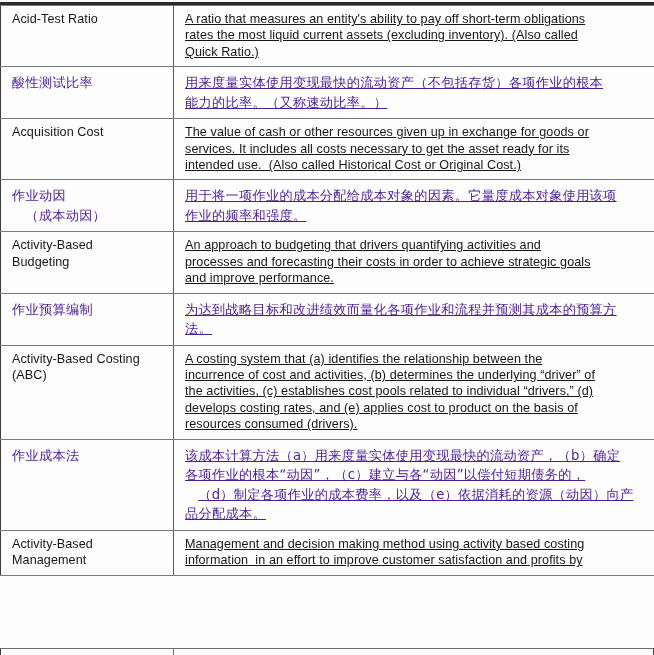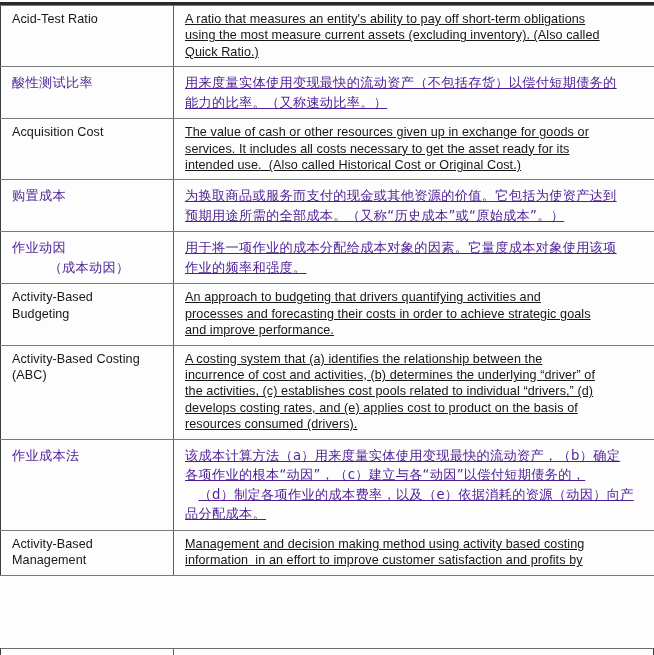--- a/index.html
+++ b/index.html
@@ -65,21 +65,21 @@
     font-family: "DejaVu Sans", "Liberation Sans", sans-serif;
     font-size: 13.2px;
     line-height: 19.5px;
     letter-spacing: 0.3px;
     color: #4c1d95;
   }
   .lang-zh .term { padding-top: 6px; }
   .lang-zh .def  { padding-top: 6px; }
 
   .line { display: block; white-space: pre-wrap; }
-  .line.indent { text-indent: 1em; text-align: center; }
+  .line.indent { text-indent: 1em; }
 
   
   .top-rule {
     position: absolute;
     left: 22px;
     top: 2px;
     width: 632px;
     height: 3px;
     background: #2a2a2a;
   }
@@ -133,71 +133,71 @@
         <col class="term-col">
         <col class="def-col">
       </colgroup>
       <tbody id="glossary-body">
           <tr class="lang-en">
             <td class="term">
               <span class="line">Acid-Test Ratio</span>
             </td>
             <td class="def">
               <span class="line">A ratio that measures an entity's ability to pay off short-term obligations</span>
-              <span class="line">using the most measure current assets (excluding inventory). (Also called</span>
+              <span class="line">rates the most liquid current assets (excluding inventory). (Also called</span>
               <span class="line">Quick Ratio.)</span>
             </td>
           </tr>
           <tr class="lang-zh">
             <td class="term">
               <span class="line">酸性测试比率</span>
             </td>
             <td class="def">
-              <span class="line">用来度量实体使用变现最快的流动资产（不包括存货）以偿付短期债务的</span>
+              <span class="line">用来度量实体使用变现最快的流动资产（不包括存货）各项作业的根本</span>
               <span class="line">能力的比率。（又称速动比率。）</span>
             </td>
           </tr>
           <tr class="lang-en">
             <td class="term">
               <span class="line">Acquisition Cost</span>
             </td>
             <td class="def">
               <span class="line">The value of cash or other resources given up in exchange for goods or</span>
               <span class="line">services. It includes all costs necessary to get the asset ready for its</span>
               <span class="line">intended use.  (Also called Historical Cost or Original Cost.)</span>
             </td>
           </tr>
           <tr class="lang-zh">
             <td class="term">
-              <span class="line">购置成本</span>
-            </td>
-            <td class="def">
-              <span class="line">为换取商品或服务而支付的现金或其他资源的价值。它包括为使资产达到</span>
-              <span class="line">预期用途所需的全部成本。（又称“历史成本”或“原始成本”。）</span>
-            </td>
-          </tr>
-          <tr class="lang-zh">
-            <td class="term">
               <span class="line">作业动因</span>
               <span class="line indent">（成本动因）</span>
             </td>
             <td class="def">
               <span class="line">用于将一项作业的成本分配给成本对象的因素。它量度成本对象使用该项</span>
               <span class="line">作业的频率和强度。</span>
             </td>
           </tr>
           <tr class="lang-en">
             <td class="term">
               <span class="line">Activity-Based</span>
               <span class="line">Budgeting</span>
             </td>
             <td class="def">
               <span class="line">An approach to budgeting that drivers quantifying activities and</span>
               <span class="line">processes and forecasting their costs in order to achieve strategic goals</span>
               <span class="line">and improve performance.</span>
+            </td>
+          </tr>
+          <tr class="lang-zh">
+            <td class="term">
+              <span class="line">作业预算编制</span>
+            </td>
+            <td class="def">
+              <span class="line">为达到战略目标和改进绩效而量化各项作业和流程并预测其成本的预算方</span>
+              <span class="line">法。</span>
             </td>
           </tr>
           <tr class="lang-en">
             <td class="term">
               <span class="line">Activity-Based Costing</span>
               <span class="line">(ABC)</span>
             </td>
             <td class="def">
               <span class="line">A costing system that (a) identifies the relationship between the</span>
               <span class="line">incurrence of cost and activities, (b) determines the underlying “driver” of</span>

